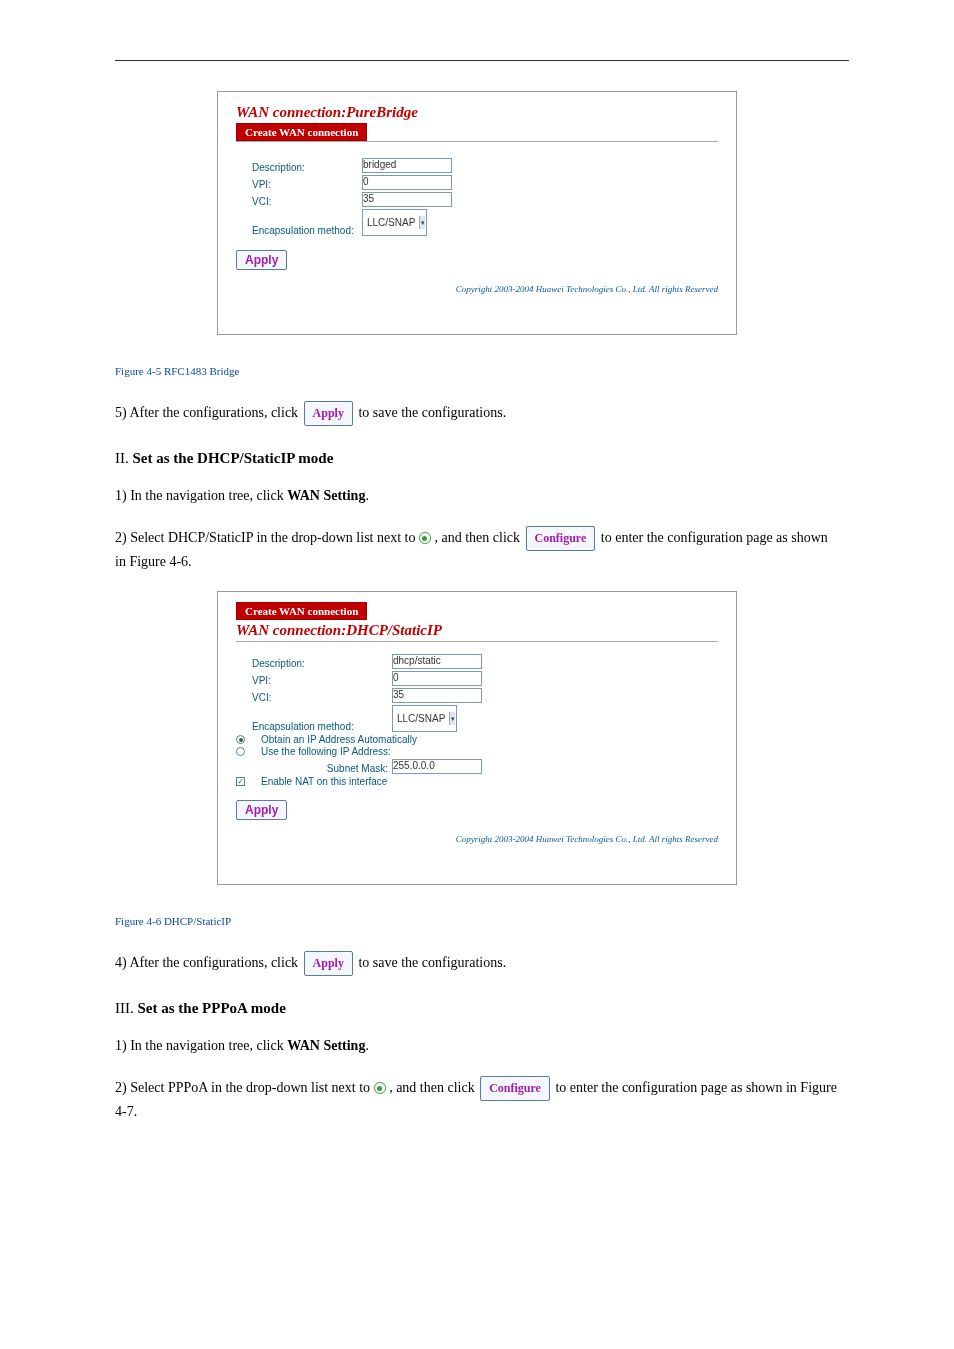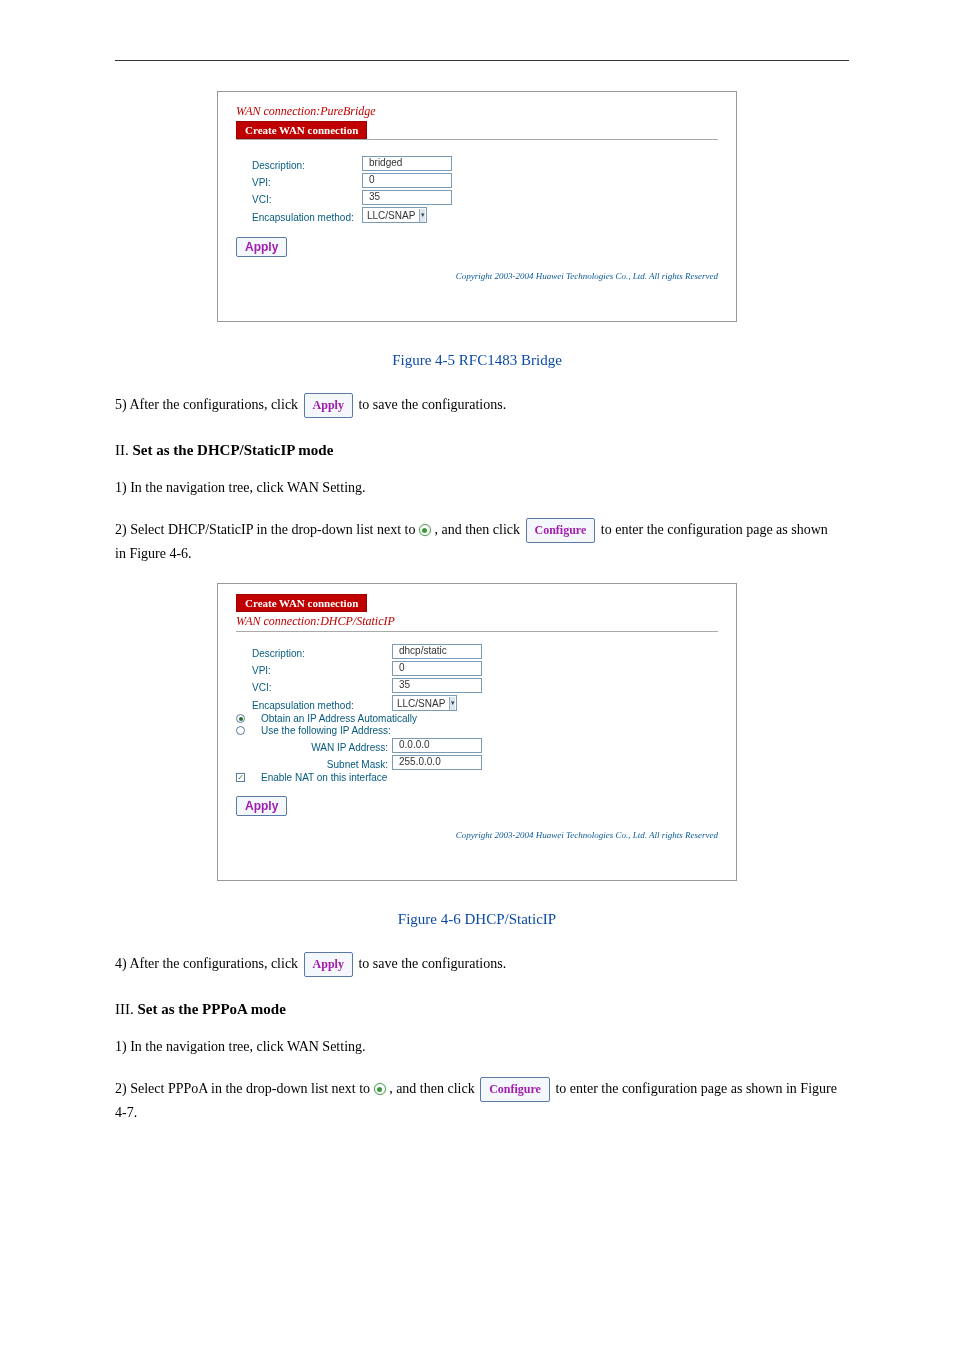--- a/index.html
+++ b/index.html
@@ -28,23 +28,23 @@
     border: 1px solid #999;
     margin: 0 auto 30px auto;
     width: 520px;
     padding: 12px 18px 40px 18px;
     background: #fff;
     position: relative;
   }
   .panel-title {
     font-family: "Times New Roman", serif;
     font-style: italic;
-    font-weight: normal;
+    font-weight: bold;
     color: #c00000;
-    font-size: 12px;
+    font-size: 15px;
     margin: 0 0 2px 0;
   }
   .panel-tab {
     background: #c00000;
     color: #fff;
     font-weight: bold;
     font-family: "Times New Roman", serif;
     font-size: 11px;
     display: inline-block;
     padding: 2px 8px;
@@ -70,27 +70,27 @@
     text-align: right;
     padding-right: 4px;
     color: #065a7f;
   }
   .form-input {
     border: 1px solid #7a9ab5;
     background: #fff;
     height: 15px;
     width: 90px;
     font-size: 10px;
-    padding: 0 6px;
+    padding: 0 0;
     color: #333;
   }
   .form-select {
     border: 1px solid #7a9ab5;
     background: #fff;
-    height: 16px;
+    height: 27px;
     width: 65px;
     font-size: 10px;
     padding: 0 1px 0 4px;
     color: #333;
     display: inline-flex;
     align-items: center;
     justify-content: space-between;
   }
   .select-arrow {
     background: #dce6f0;
@@ -157,21 +157,21 @@
     text-align: right;
     margin-top: 14px;
   }
   .body-text {
     font-family: "Times New Roman", serif;
     font-size: 14px;
     line-height: 1.6;
     color: #000;
     margin: 18px 0;
   }
-  .body-text b { font-weight: normal; }
+  .body-text b { font-weight: bold; }
   .inline-img {
     display: inline-block;
     vertical-align: middle;
     margin: 0 2px;
   }
   .inline-radio {
     width: 12px; height: 12px;
     border: 1px solid #5a9a5a;
     border-radius: 50%;
     display: inline-flex;
@@ -180,24 +180,24 @@
     vertical-align: middle;
     box-shadow: 0 0 1px #5a9a5a;
   }
   .inline-radio-dot {
     width: 5px; height: 5px;
     background: #3a9a3a;
     border-radius: 50%;
   }
   .figure-caption {
     font-family: "Times New Roman", serif;
-    font-size: 15px;
+    font-size: 11px;
     color: #0a4aa5;
     margin: 8px 0 24px 0;
-    text-align: center;
+    text-align: left;
   }
   .section-header {
     font-family: "Times New Roman", serif;
     font-size: 15px;
     color: #000;
     margin: 24px 0 10px 0;
   }
   .section-number { color: #000; font-weight: normal; text-align: center; }
   .section-title-bold { font-weight: bold; }
 </style>
@@ -292,24 +292,20 @@
           <span class="radio-dot"></span>
         </span>
       <span>Obtain an IP Address Automatically</span>
     </div>
     <div class="radio-row">
       <span class="radio"></span>
       <span>Use the following IP Address:</span>
     </div>
 
     <div class="form-row">
-      <span class="form-label-right">WAN IP Address:</span>
-      <span class="form-input">0.0.0.0</span>
-    </div>
-    <div class="form-row">
       <span class="form-label-right">Subnet Mask:</span>
       <span class="form-input">255.0.0.0</span>
     </div>
 
     <div class="check-row">
       <span class="checkbox">✓</span>
       <span>Enable NAT on this interface</span>
     </div>
 
     <div class="btn-apply">Apply</div>

